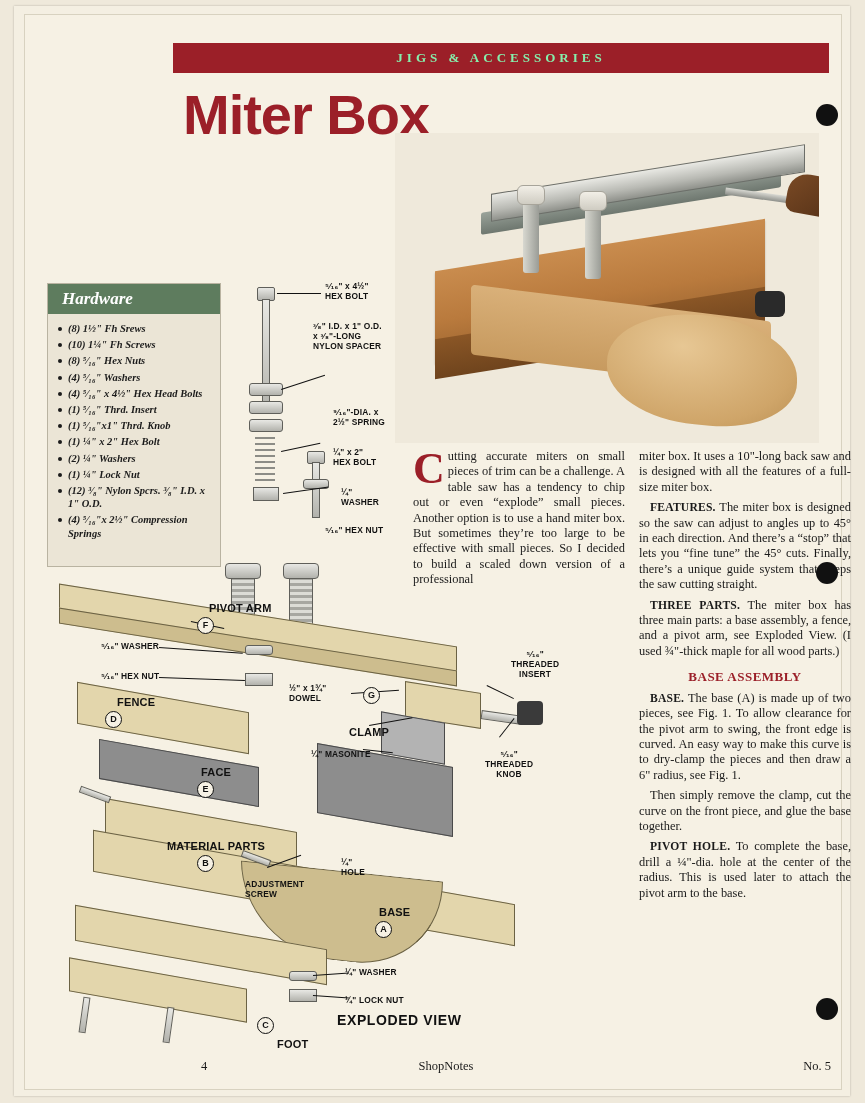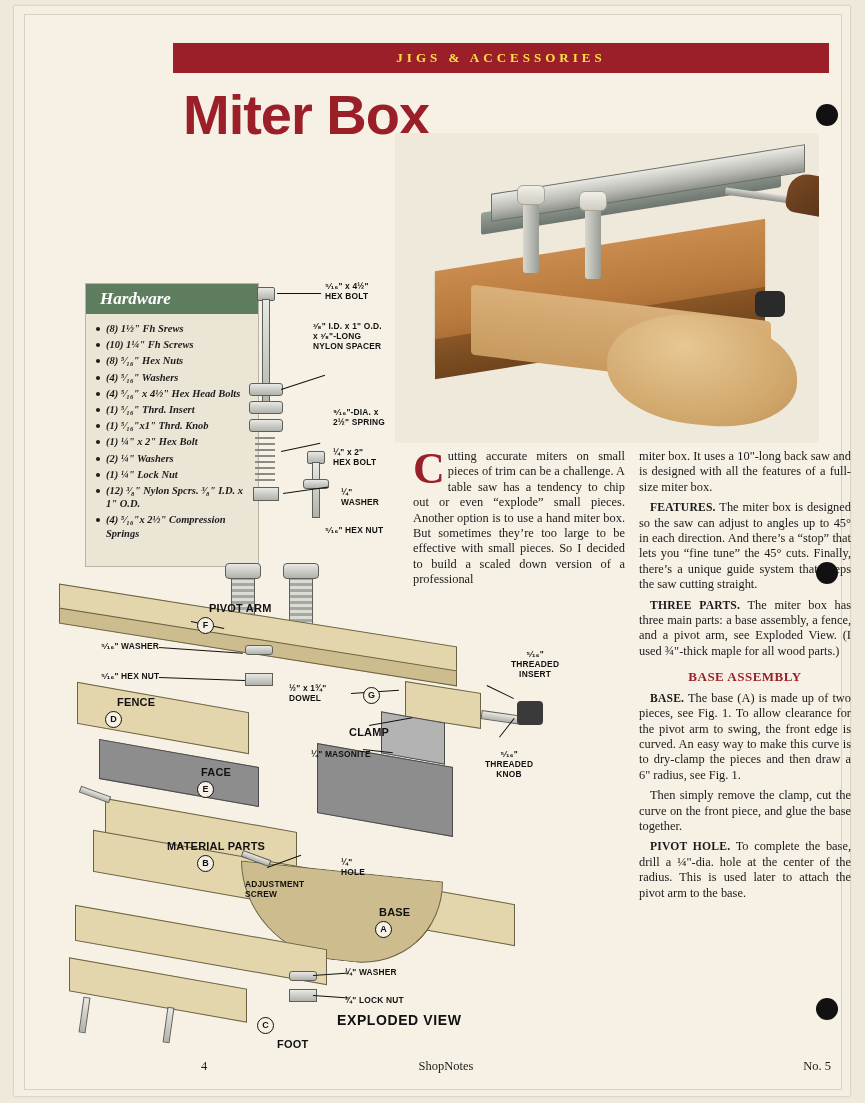--- a/index.html
+++ b/index.html
@@ -31,21 +31,21 @@
   .hole.h2{top:556px;}
   .hole.h3{top:992px;}
 
   
   .banner{
     position:absolute;left:148px;top:28px;width:656px;height:30px;
     background:#9b1f28;
   }
   .banner span{
     display:block;text-align:center;line-height:30px;
-    color:#fde047;font-family:"Liberation Serif",serif;
+    color:#86efac;font-family:"Liberation Serif",serif;
     font-size:13px;letter-spacing:4px;font-weight:bold;
   }
   
   .title{
     position:absolute;left:158px;top:72px;width:460px;
     color:#9b1f28;
     font-family:"Liberation Sans", sans-serif;
     font-weight:bold;
     font-size:56px;
     line-height:56px;
@@ -115,21 +115,21 @@
     border:1px solid #a7a49a;
   }
   .ph-blackknob{
     position:absolute;width:30px;height:26px;border-radius:6px;
     background:#2a2a2a;
   }
 
   
   .hardware{
     position:absolute;left:22px;top:268px;width:172px;height:282px;
-    background:#ebe5d6;border:1px solid #b9b3a1;margin-left:38px;
+    background:#ebe5d6;border:1px solid #b9b3a1;
   }
   .hardware .hw-head{
     background:#5e7c5e;height:30px;
   }
   .hardware .hw-head span{
     display:block;color:#fff;font-style:italic;font-weight:bold;
     font-size:17px;line-height:30px;padding-left:14px;
     font-family:"Liberation Serif",serif;
   }
   .hw-list{margin:0;padding:8px 6px 4px 8px;list-style:none;}

